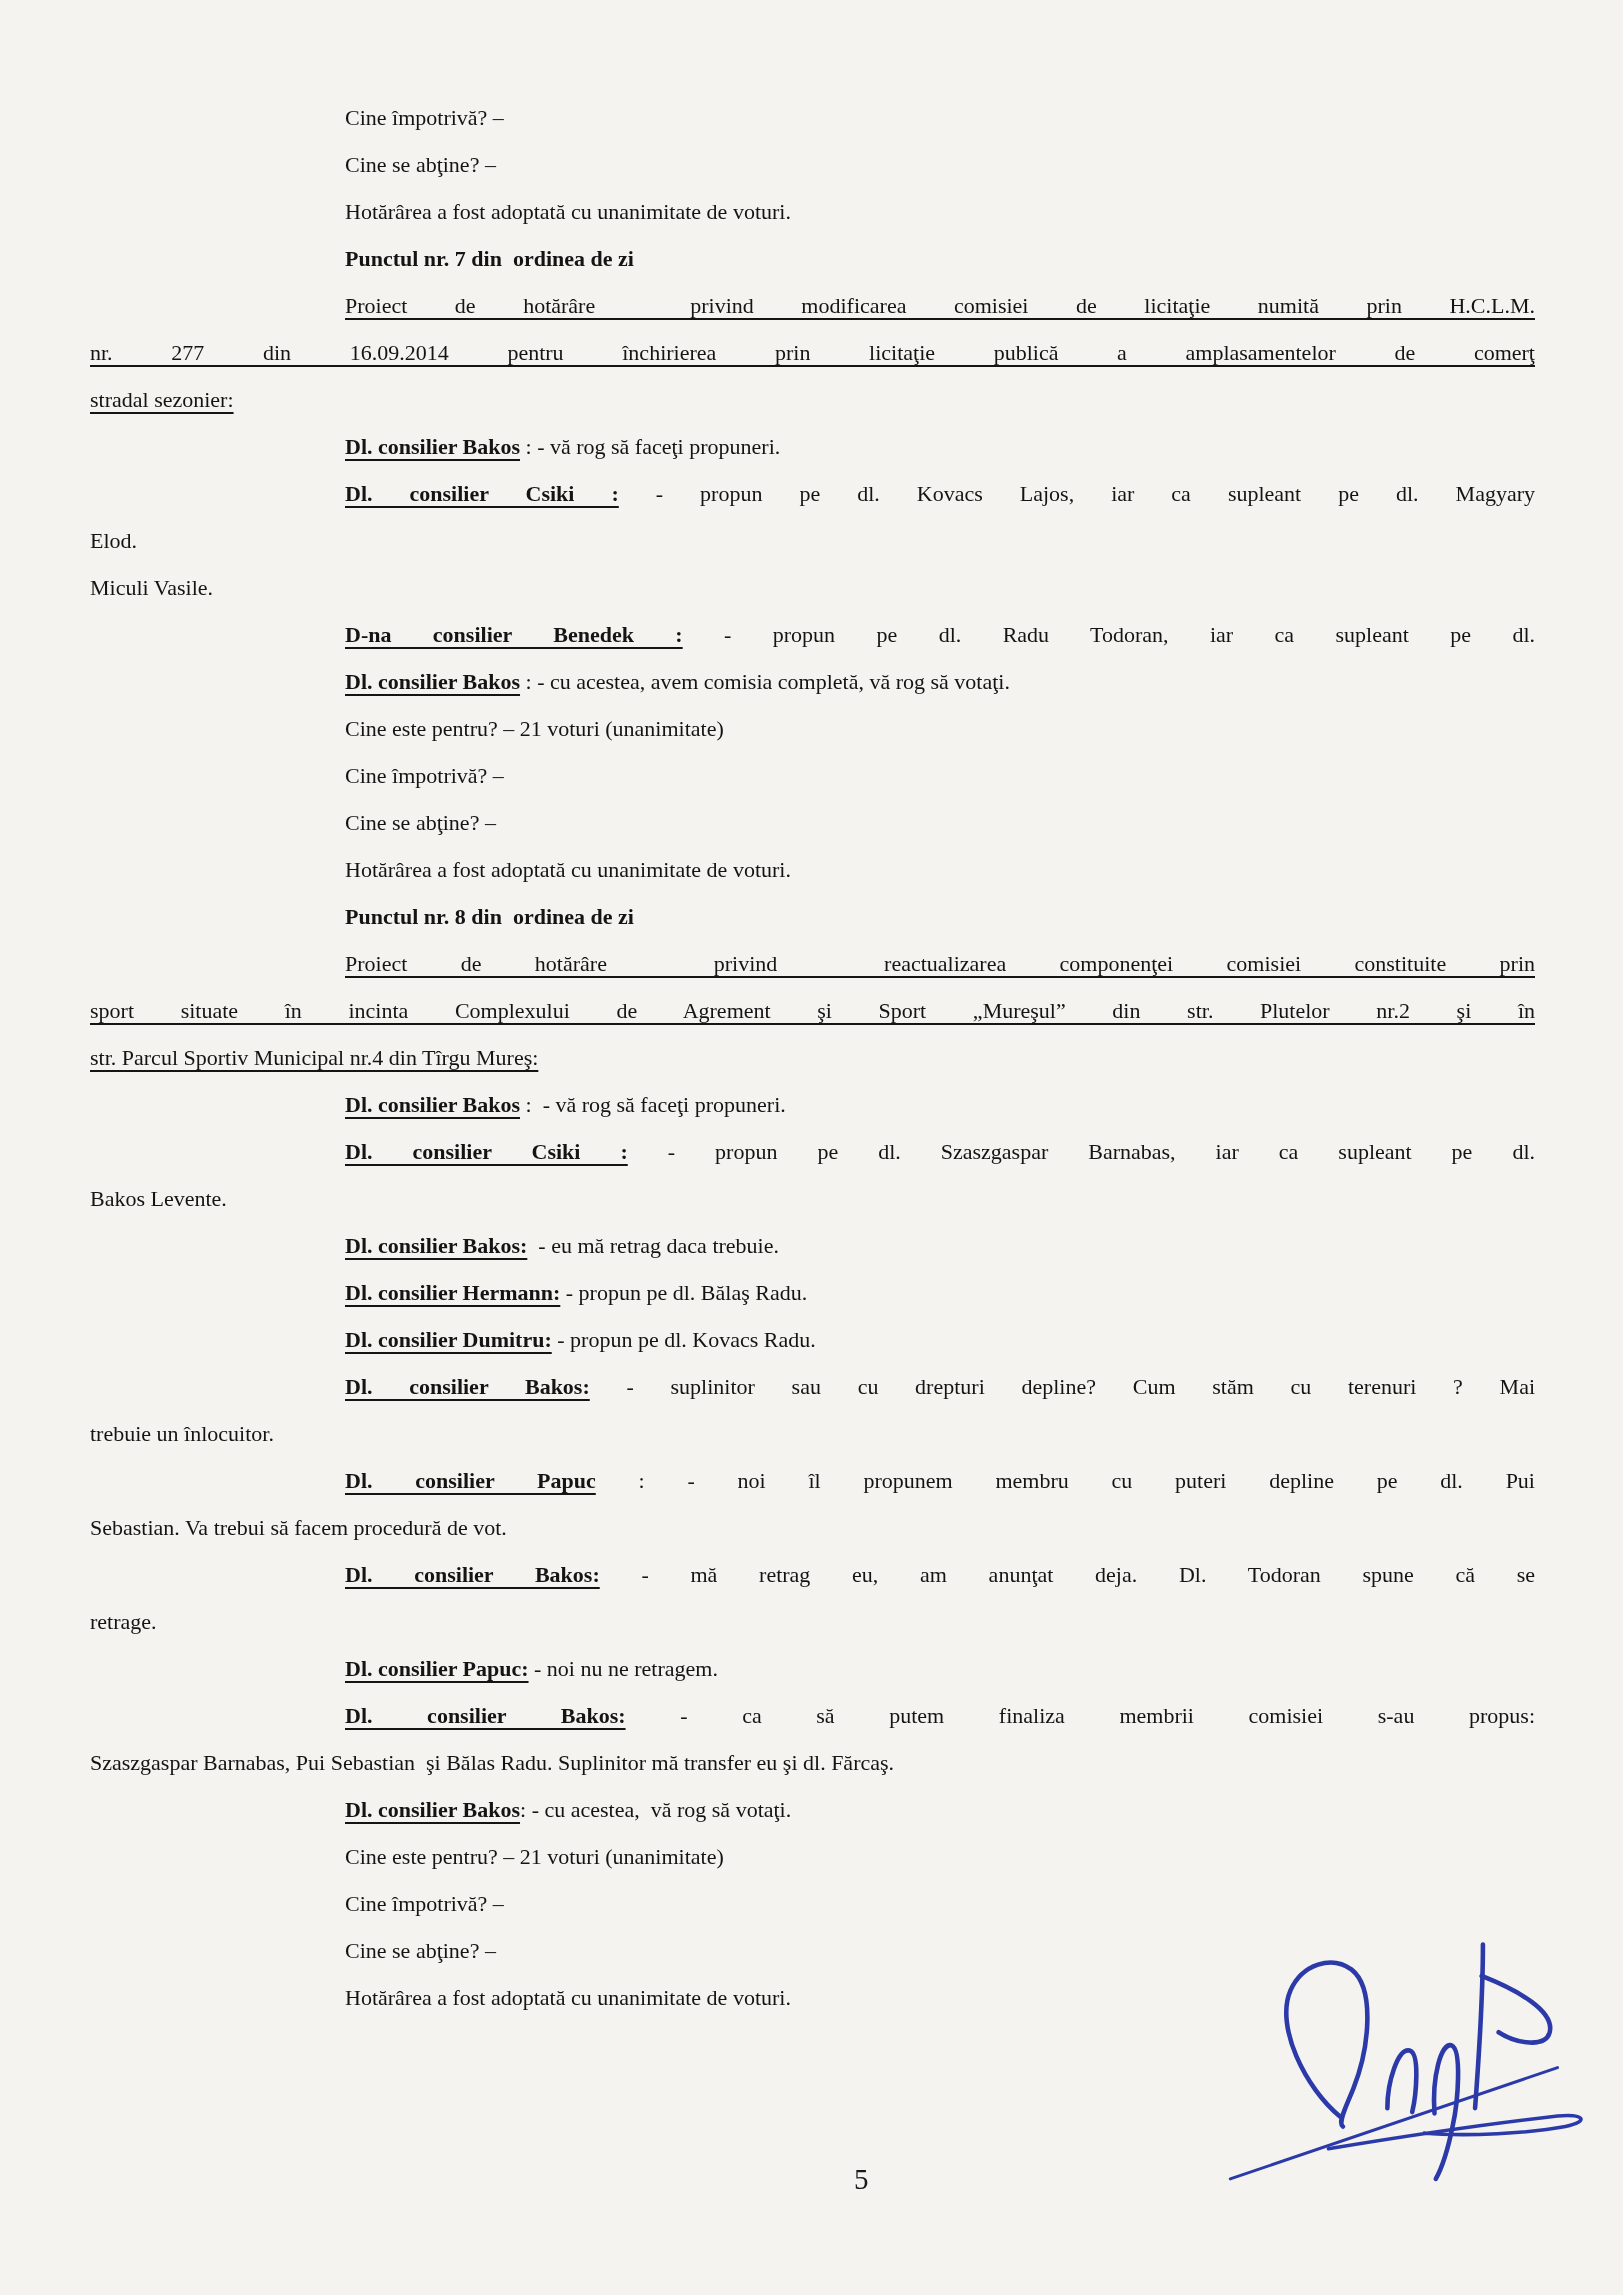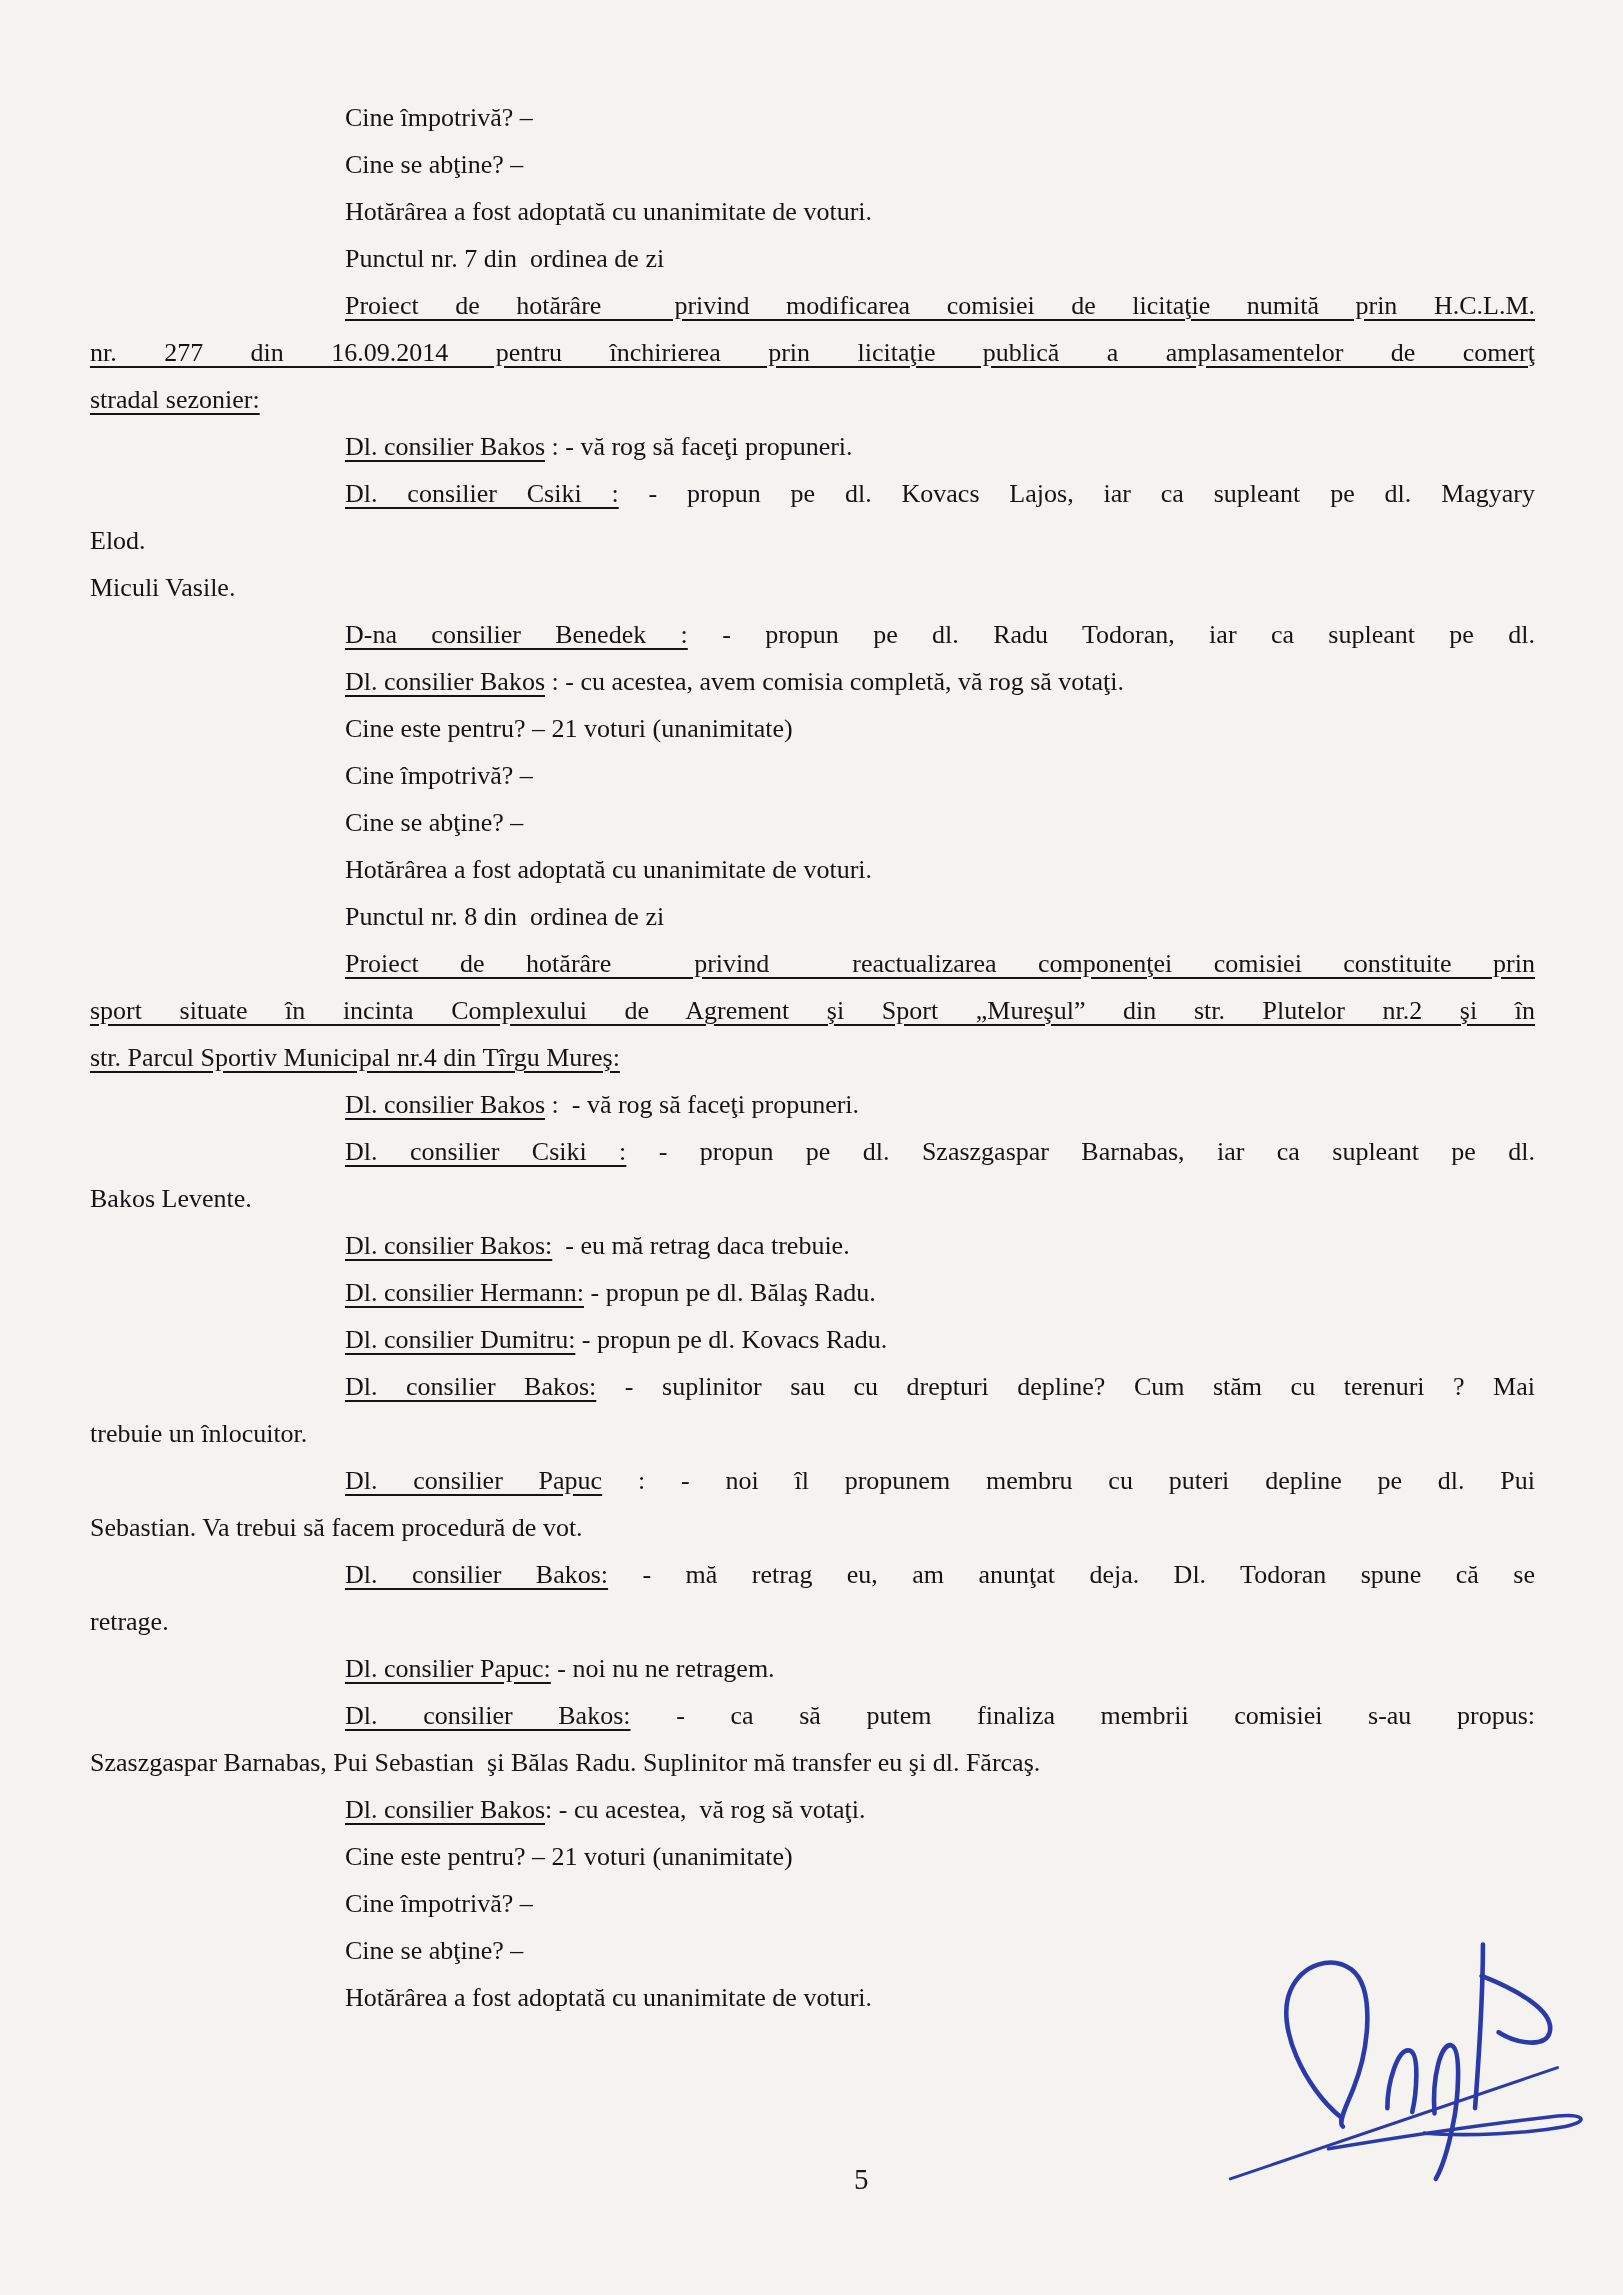--- a/index.html
+++ b/index.html
@@ -11,28 +11,28 @@
     overflow:hidden;
     font-family:"Liberation Serif","DejaVu Serif",serif;
     color:#141414;
   }
   #doc-body{
     position:absolute;
     left:90px;top:94px;
     width:1445px;
   }
   .line{
-    font-size:26px;
+    font-size:22px;
     line-height:47px;
     white-space:normal;
     text-align:left;
   }
   .line.indent{padding-left:255px;}
   .line.justify{text-align:justify;text-align-last:justify;}
-  .bold{font-weight:normal;}
+  .bold{font-weight:bold;}
   .underline{
     text-decoration:underline;
     text-decoration-thickness:2.3px;
     text-underline-offset:4.6px;
   }
   .page-number{
     position:absolute;
     left:854px;top:2163px;
     font-size:29px;
     color:#1a1a1a;

